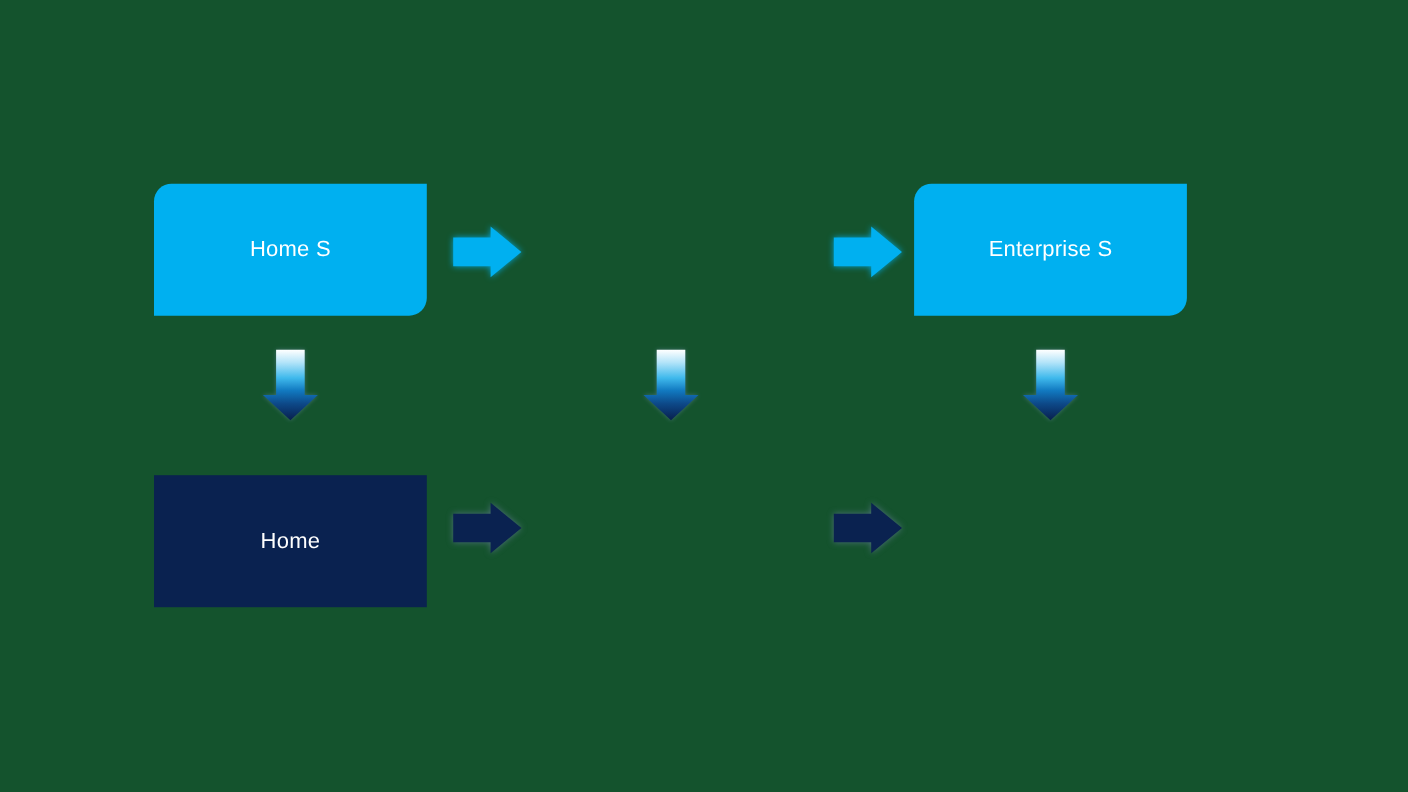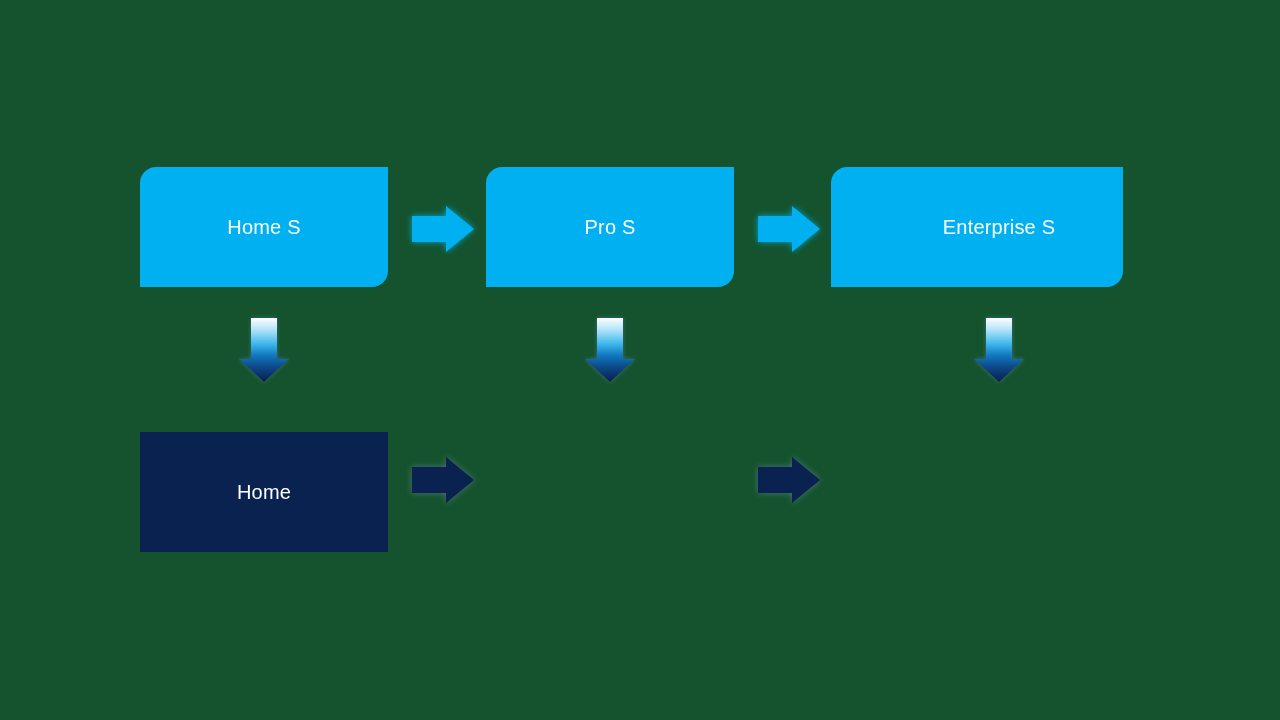--- a/index.html
+++ b/index.html
@@ -33,21 +33,21 @@
     background: #00b0f0;
     border-radius: 16px 0 16px 0;
   }
   .node.bottom {
     top: 432px;
     background: #0a2250;
     border-radius: 0;
   }
   .col1 { left: 140px; }
   .col2 { left: 486px; }
-  .col3 { left: 831px; padding-left: 44px; }
+  .col3 { left: 831px; }
 
   .rarrow {
     position: absolute;
     width: 62px;
     height: 46px;
   }
   .rarrow.toprow { top: 206px; }
   .rarrow.bottomrow { top: 457px; }
   .rarrow.g1 { left: 412px; }
   .rarrow.g2 { left: 758px; }
@@ -100,23 +100,20 @@
       <stop offset="100%" stop-color="#081f4d"></stop>
     </linearGradient>
   </defs>
 </svg>
 
 <div id="stage">
 
   <div class="node top col1">
     <span>Home S</span>
   </div>
-  <div class="node top col2">
-    <span>Pro S</span>
-  </div>
   <div class="node top col3">
     <span>Enterprise S</span>
   </div>
 
   <div class="rarrow toprow g1 cyan">
     <svg width="62" height="46" viewBox="0 0 62 46">
         <polygon points="0,10 34,10 34,0 62,23 34,46 34,36 0,36"></polygon>
       </svg>
   </div>
   <div class="rarrow toprow g2 cyan">

